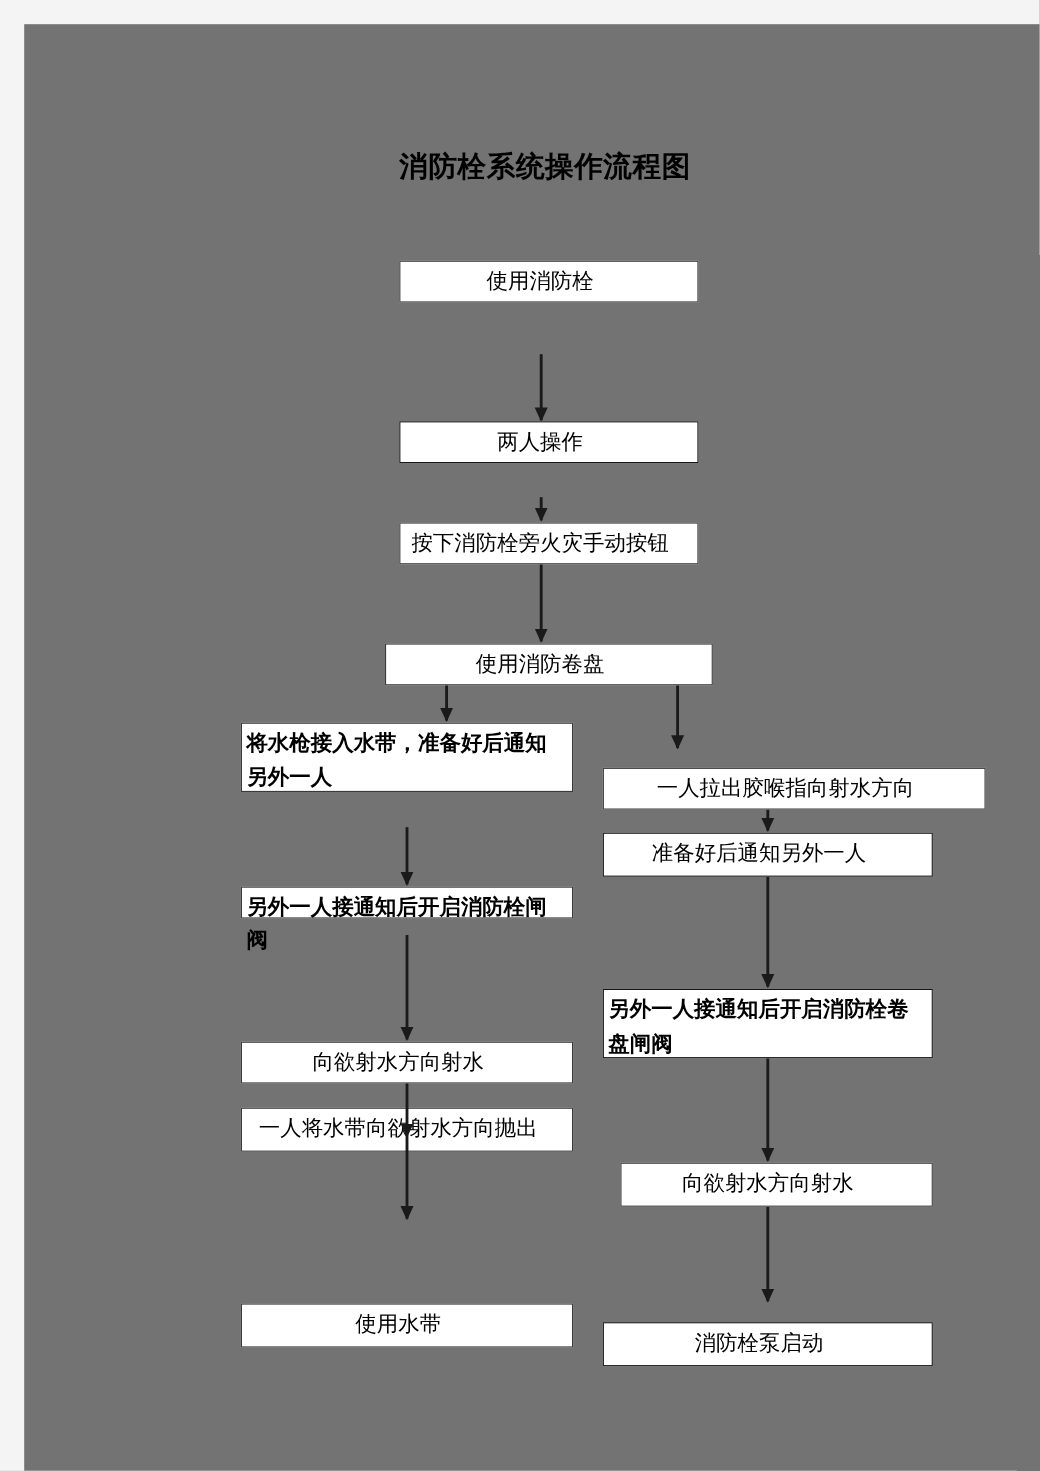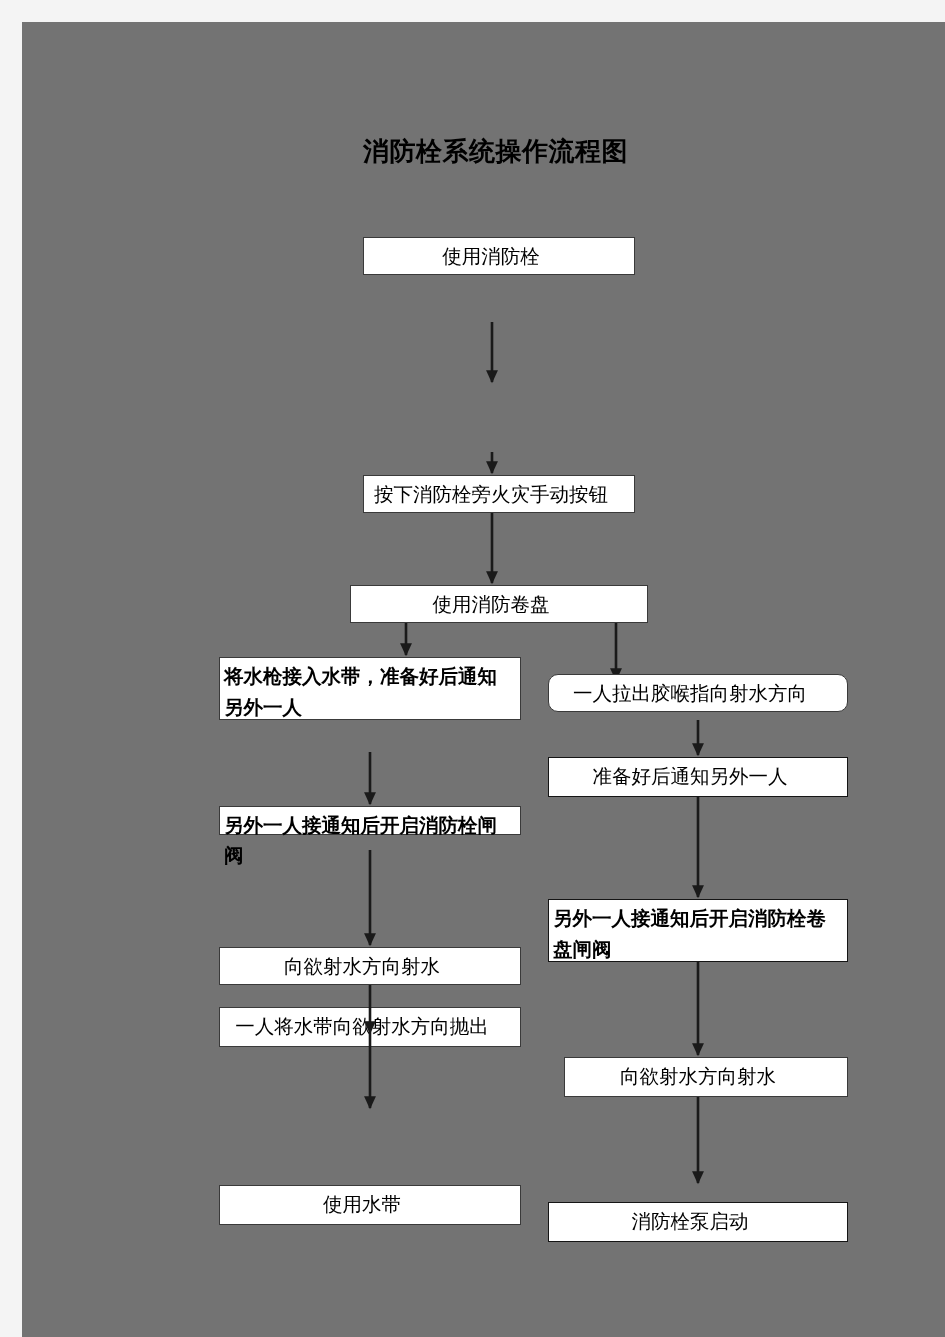--- a/index.html
+++ b/index.html
@@ -94,20 +94,23 @@
       <path d="M 676 940 L 676 1033"></path>
 
       <path d="M 676 1073 L 676 1161"></path>
     </g>
   </svg>
 
   <div class="node center" style="left:341px; top:215px; width:272px; height:38px;">
     <span>使用消防栓</span>
   </div>
 
+  <div class="node center thick" style="left:341px; top:361px; width:272px; height:38px;">
+    <span>两人操作</span>
+  </div>
 
   <div class="node center" style="left:328px; top:563px; width:298px; height:38px;">
     <span>使用消防卷盘</span>
   </div>
 
   <div class="node center" style="left:341px; top:453px; width:272px; height:38px;">
     <span>按下消防栓旁火灾手动按钮</span>
   </div>
 
   <div class="node left" style="left:197px; top:635px; width:302px; height:63px; line-height:31px;">
@@ -123,21 +126,21 @@
   </div>
 
   <div class="node center" style="left:197px; top:985px; width:302px; height:40px;">
     <span>一人将水带向欲射水方向抛出</span>
   </div>
 
   <div class="node center" style="left:197px; top:1163px; width:302px; height:40px;">
     <span>使用水带</span>
   </div>
 
-  <div class="node center" style="left:526px; top:652px; width:300px; height:38px;border-radius:10px;">
+  <div class="node center" style="left:526px; top:676px; width:348px; height:38px;">
     <span>一人拉出胶喉指向射水方向</span>
   </div>
 
   <div class="node left thick" style="left:526px; top:877px; width:300px; height:63px; line-height:31px;">
     <span>另外一人接通知后开启消防栓卷盘闸阀</span>
   </div>
 
   <div class="node center thick" style="left:526px; top:735px; width:300px; height:40px;">
     <span>准备好后通知另外一人</span>
   </div>

